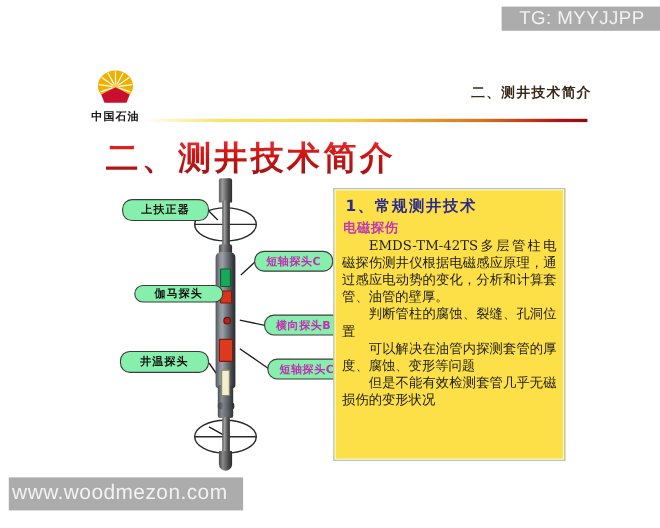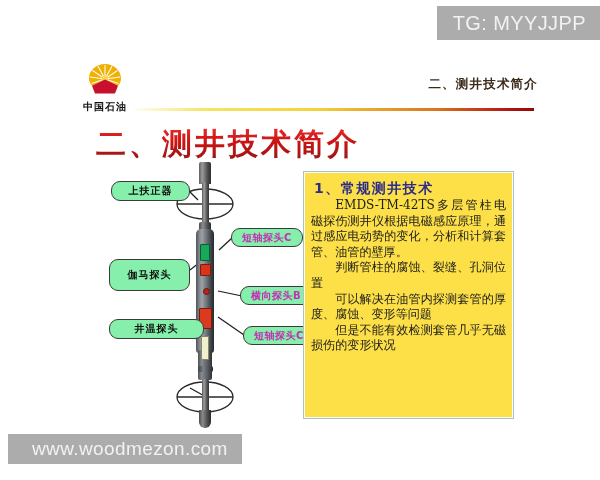--- a/index.html
+++ b/index.html
@@ -15,22 +15,22 @@
   
   .wm{
     position:absolute;
     background:rgba(160,160,160,0.88);
     color:#f2f2f2;
     font-family:"Liberation Sans",sans-serif;
     display:flex;align-items:center;
     letter-spacing:.4px;
     white-space:nowrap;
   }
-  #wm-tg{right:0;top:6px;height:34px;padding:0 14px 0 16px;font-size:20px;}
-  #wm-url{left:8px;bottom:16px;height:30px;padding:0 14px 0 24px;font-size:19px;}
+  #wm-tg{right:0;top:6px;height:22px;padding:0 14px 0 16px;font-size:17px;}
+  #wm-url{left:8px;bottom:16px;height:30px;padding:0 14px 0 3px;font-size:19px;}
 
   
   #header{position:absolute;left:0;top:60px;width:600px;height:58px;}
   #logo-wrap{position:absolute;left:62px;top:2px;width:86px;height:54px;text-align:center;}
   #logo-mark{position:relative;width:46px;height:38px;margin:0 auto;}
   #logo-cn{
     font-family:"DejaVu Sans",sans-serif;
     font-size:10px;font-weight:bold;color:#111;
     letter-spacing:1px;margin-top:1px;line-height:11px;
   }
@@ -228,45 +228,46 @@
       <div class="win win-red1"></div>
       <div class="win dot-red"></div>
       <div class="win win-red2"></div>
       <div class="win win-yellow"></div>
     </div>
 
     <div class="callout" style="left: 19px; top: 21px; width: 79px; height: 20px; color: rgb(17, 17, 17);">
       <span>上扶正器</span>
     </div>
 
-    <div class="callout" style="left: 17px; top: 99px; width: 81px; height: 32px; color: rgb(17, 17, 17); align-items: center;">
+    <div class="callout" style="left: 30px; top: 99px; width: 81px; height: 16px; color: rgb(17, 17, 17); align-items: center;">
       <span>伽马探头</span>
     </div>
 
     <div class="callout pink" style="left: 139px; top: 68px; width: 72px; height: 19px; color: rgb(195, 47, 180);">
       <span>短轴探头C</span>
     </div>
 
     <div class="callout pink" style="left: 148px; top: 126px; width: 72px; height: 19px; color: rgb(195, 47, 180);">
       <span>横向探头B</span>
     </div>
 
-    <div class="callout" style="left:17px;top:159px;width:95px;height:20px;">
+    <div class="callout" style="left:17px;top:159px;width:81px;height:20px;">
       <span>井温探头</span>
     </div>
 
     <div class="callout pink" style="left: 151px; top: 166px; width: 72px; height: 19px; color: rgb(195, 47, 180);">
       <span>短轴探头C</span>
     </div>
 
   </div>
 
   <div id="panel">
     <div id="panel-inner">
       <div class="p-h1">1、常规测井技术</div>
+      <div class="p-h2">电磁探伤</div>
       <div class="p-body">
         <p>EMDS-TM-42TS多层管柱电磁探伤测井仪根据电磁感应原理，通过感应电动势的变化，分析和计算套管、油管的壁厚。</p>
         <p>判断管柱的腐蚀、裂缝、孔洞位置</p>
         <p>可以解决在油管内探测套管的厚度、腐蚀、变形等问题</p>
         <p>但是不能有效检测套管几乎无磁损伤的变形状况</p>
       </div>
     </div>
   </div>
 
   <div class="wm" id="wm-tg">TG: MYYJJPP</div>

